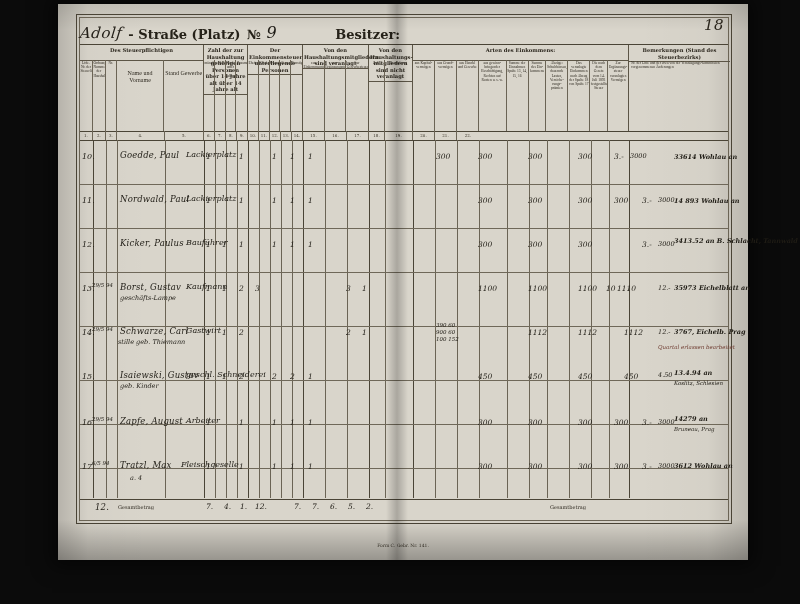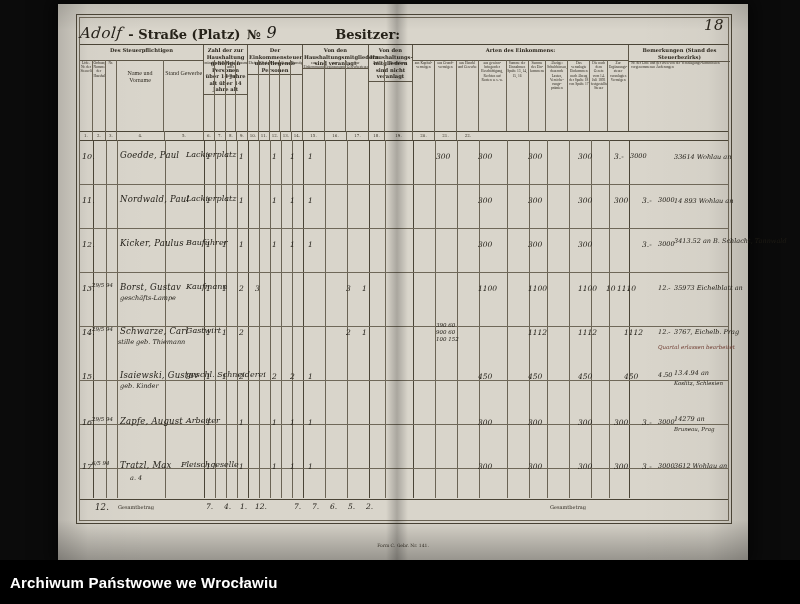--- a/index.html
+++ b/index.html
@@ -212,21 +212,21 @@
     font-family: "DejaVu Serif", serif;
     font-style: italic;
     color: #1f1c15;
     white-space: nowrap;
   }
   .e-no   { font-size: 8px; }
   .e-name { font-size: 8.5px; letter-spacing: 0.2px; }
   .e-stand{ font-size: 8px; text-align: right; }
   .e-num  { font-size: 7.5px; }
   .e-small{ font-size: 6.5px; }
-  .e-note { font-size: 6.5px; }
+  .e-note { font-size: 6.5px; font-weight: bold; }
   .e-tiny { font-size: 5.5px; }
   
   .totals {
     position: absolute;
     left: 22px;
     right: 20px;
     bottom: 34px;
     height: 26px;
     border-top: 1px solid #4a4436;
   }
@@ -581,16 +581,13 @@
       <div class="entry e-num" style="left:268px; top:2px;">5.</div>
       <div class="entry e-num" style="left:286px; top:2px;">2.</div>
       <div class="foot-label" style="left:470px; top:4px;">Gesamtbetrag</div>
     </div>
     <div class="foot-print">Form C. Gebr. Nr. 141.</div>
 
     <div class="gutter"></div>
     <div class="sheet-shade-bottom"></div>
   </div>
 
-  <div class="watermark">
-    <span>Archiwum Państwowe we Wrocławiu</span>
-  </div>
 </div>
 
 </body></html>

